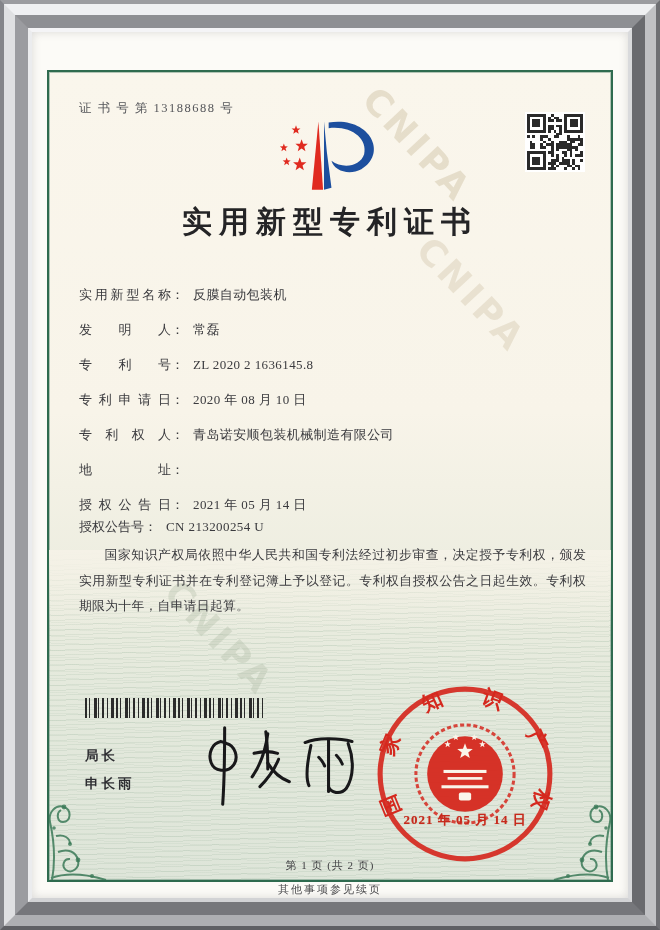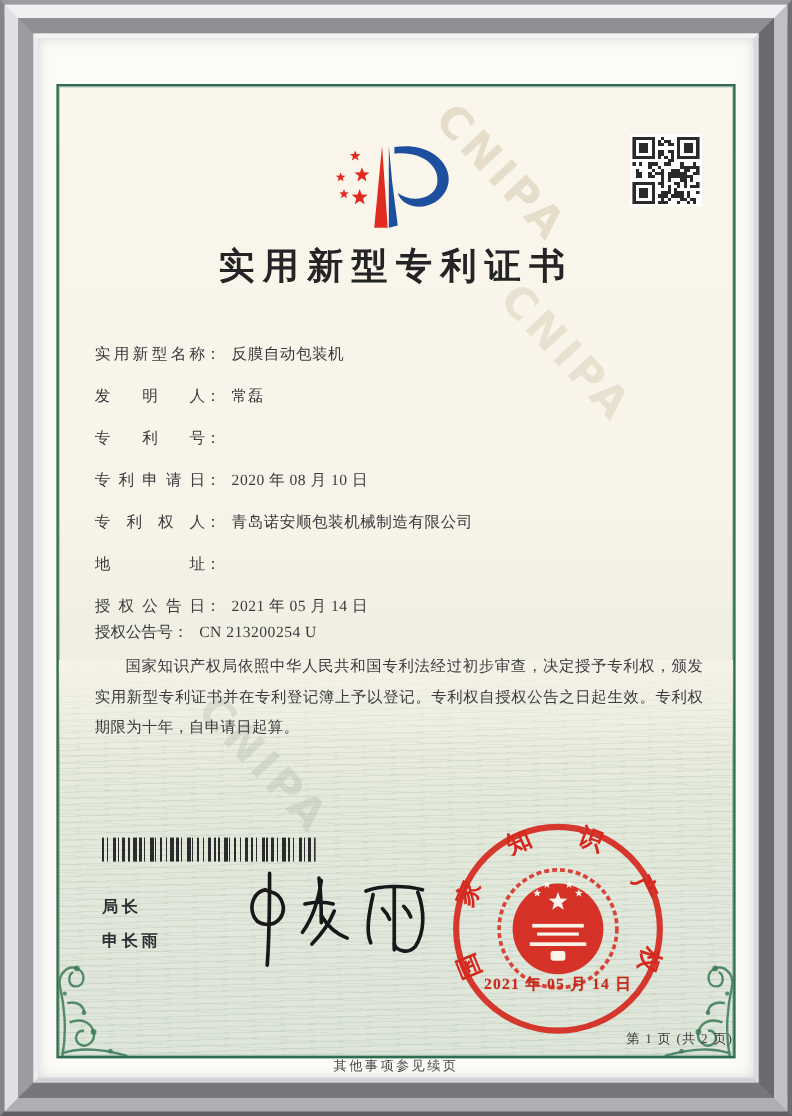--- a/index.html
+++ b/index.html
@@ -81,21 +81,21 @@
   .signer{position:absolute;left:36px;top:670px;font-size:13.5px;
       color:#2e2e32;letter-spacing:3px;line-height:28px;font-weight:600;}
   .sig-svg{position:absolute;left:125px;top:648px;width:215px;height:98px;}
 
   .seal{position:absolute;left:326px;top:612px;width:180px;height:180px;z-index:2;}
   .seal-date{position:absolute;left:326px;top:739px;width:180px;z-index:3;
       text-align:center;font-size:13px;font-weight:700;color:#c62a1c;
       letter-spacing:1px;text-shadow:0 0 1px rgba(198,42,28,.4);}
 
   .page-ind{position:absolute;left:0;right:0;bottom:7px;z-index:4;
-      text-align:right;font-size:11px;color:#3f3f42;letter-spacing:1px;}
+      text-align:center;font-size:11px;color:#3f3f42;letter-spacing:1px;}
 
   .corner{position:absolute;bottom:-2px;width:80px;height:90px;z-index:1;}
   .corner.left{left:-1px;}
   .corner.right{right:-1px;transform:scaleX(-1);}
 </style>
 </head>
 <body>
 
 <div class="artboard">
  <div class="f1">
@@ -104,20 +104,21 @@
     <div class="f4">
      <div class="mat">
 
       <div class="cert-page">
 
         <div class="guilloche"></div>
         <div class="wm" style="left:298px;top:52px;">CNIPA</div>
         <div class="wm wm2" style="left:352px;top:202px;">CNIPA</div>
         <div class="wm wm3" style="left:100px;top:545px;">CNIPA</div>
 
+        <div class="cert-no">证 书 号 第 13188688 号</div>
 
         <svg class="logo" viewBox="0 0 130 90">
           <g>
                     <path d="M20.00,10.00L21.23,13.30L24.76,13.45L22.00,15.65L22.94,19.05L20.00,17.10L17.06,19.05L18.00,15.65L15.24,13.45L18.77,13.30Z" fill="#e02b20"></path>
                     <path d="M7.00,29.50L8.11,32.47L11.28,32.61L8.80,34.58L9.65,37.64L7.00,35.89L4.35,37.64L5.20,34.58L2.72,32.61L5.89,32.47Z" fill="#e02b20"></path>
                     <path d="M26.00,25.00L27.73,29.62L32.66,29.84L28.80,32.91L30.11,37.66L26.00,34.94L21.89,37.66L23.20,32.91L19.34,29.84L24.27,29.62Z" fill="#e02b20"></path>
                     <path d="M10.00,44.50L11.11,47.47L14.28,47.61L11.80,49.58L12.65,52.64L10.00,50.89L7.35,52.64L8.20,49.58L5.72,47.61L8.89,47.47Z" fill="#e02b20"></path>
                     <path d="M24.00,44.50L25.85,49.45L31.13,49.68L27.00,52.97L28.41,58.07L24.00,55.15L19.59,58.07L21.00,52.97L16.87,49.68L22.15,49.45Z" fill="#e02b20"></path>
                   </g>
           <polygon points="44,6 37,79 49,79" fill="#e02b20"></polygon>
@@ -271,20 +272,21 @@
             <span class="fvalue">反膜自动包装机</span>
           </div>
           <div class="frow">
             <span class="flabel">发明人</span>
                     <span class="fcolon">：</span>
             <span class="fvalue">常磊</span>
           </div>
           <div class="frow">
             <span class="flabel">专利号</span>
                     <span class="fcolon">：</span>
+            <span class="fvalue">ZL 2020 2 1636145.8</span>
           </div>
           <div class="frow">
             <span class="flabel">专利申请日</span>
                     <span class="fcolon">：</span>
             <span class="fvalue">2020 年 08 月 10 日</span>
           </div>
           <div class="frow">
             <span class="flabel">专利权人</span>
                     <span class="fcolon">：</span>
             <span class="fvalue">青岛诺安顺包装机械制造有限公司</span>

